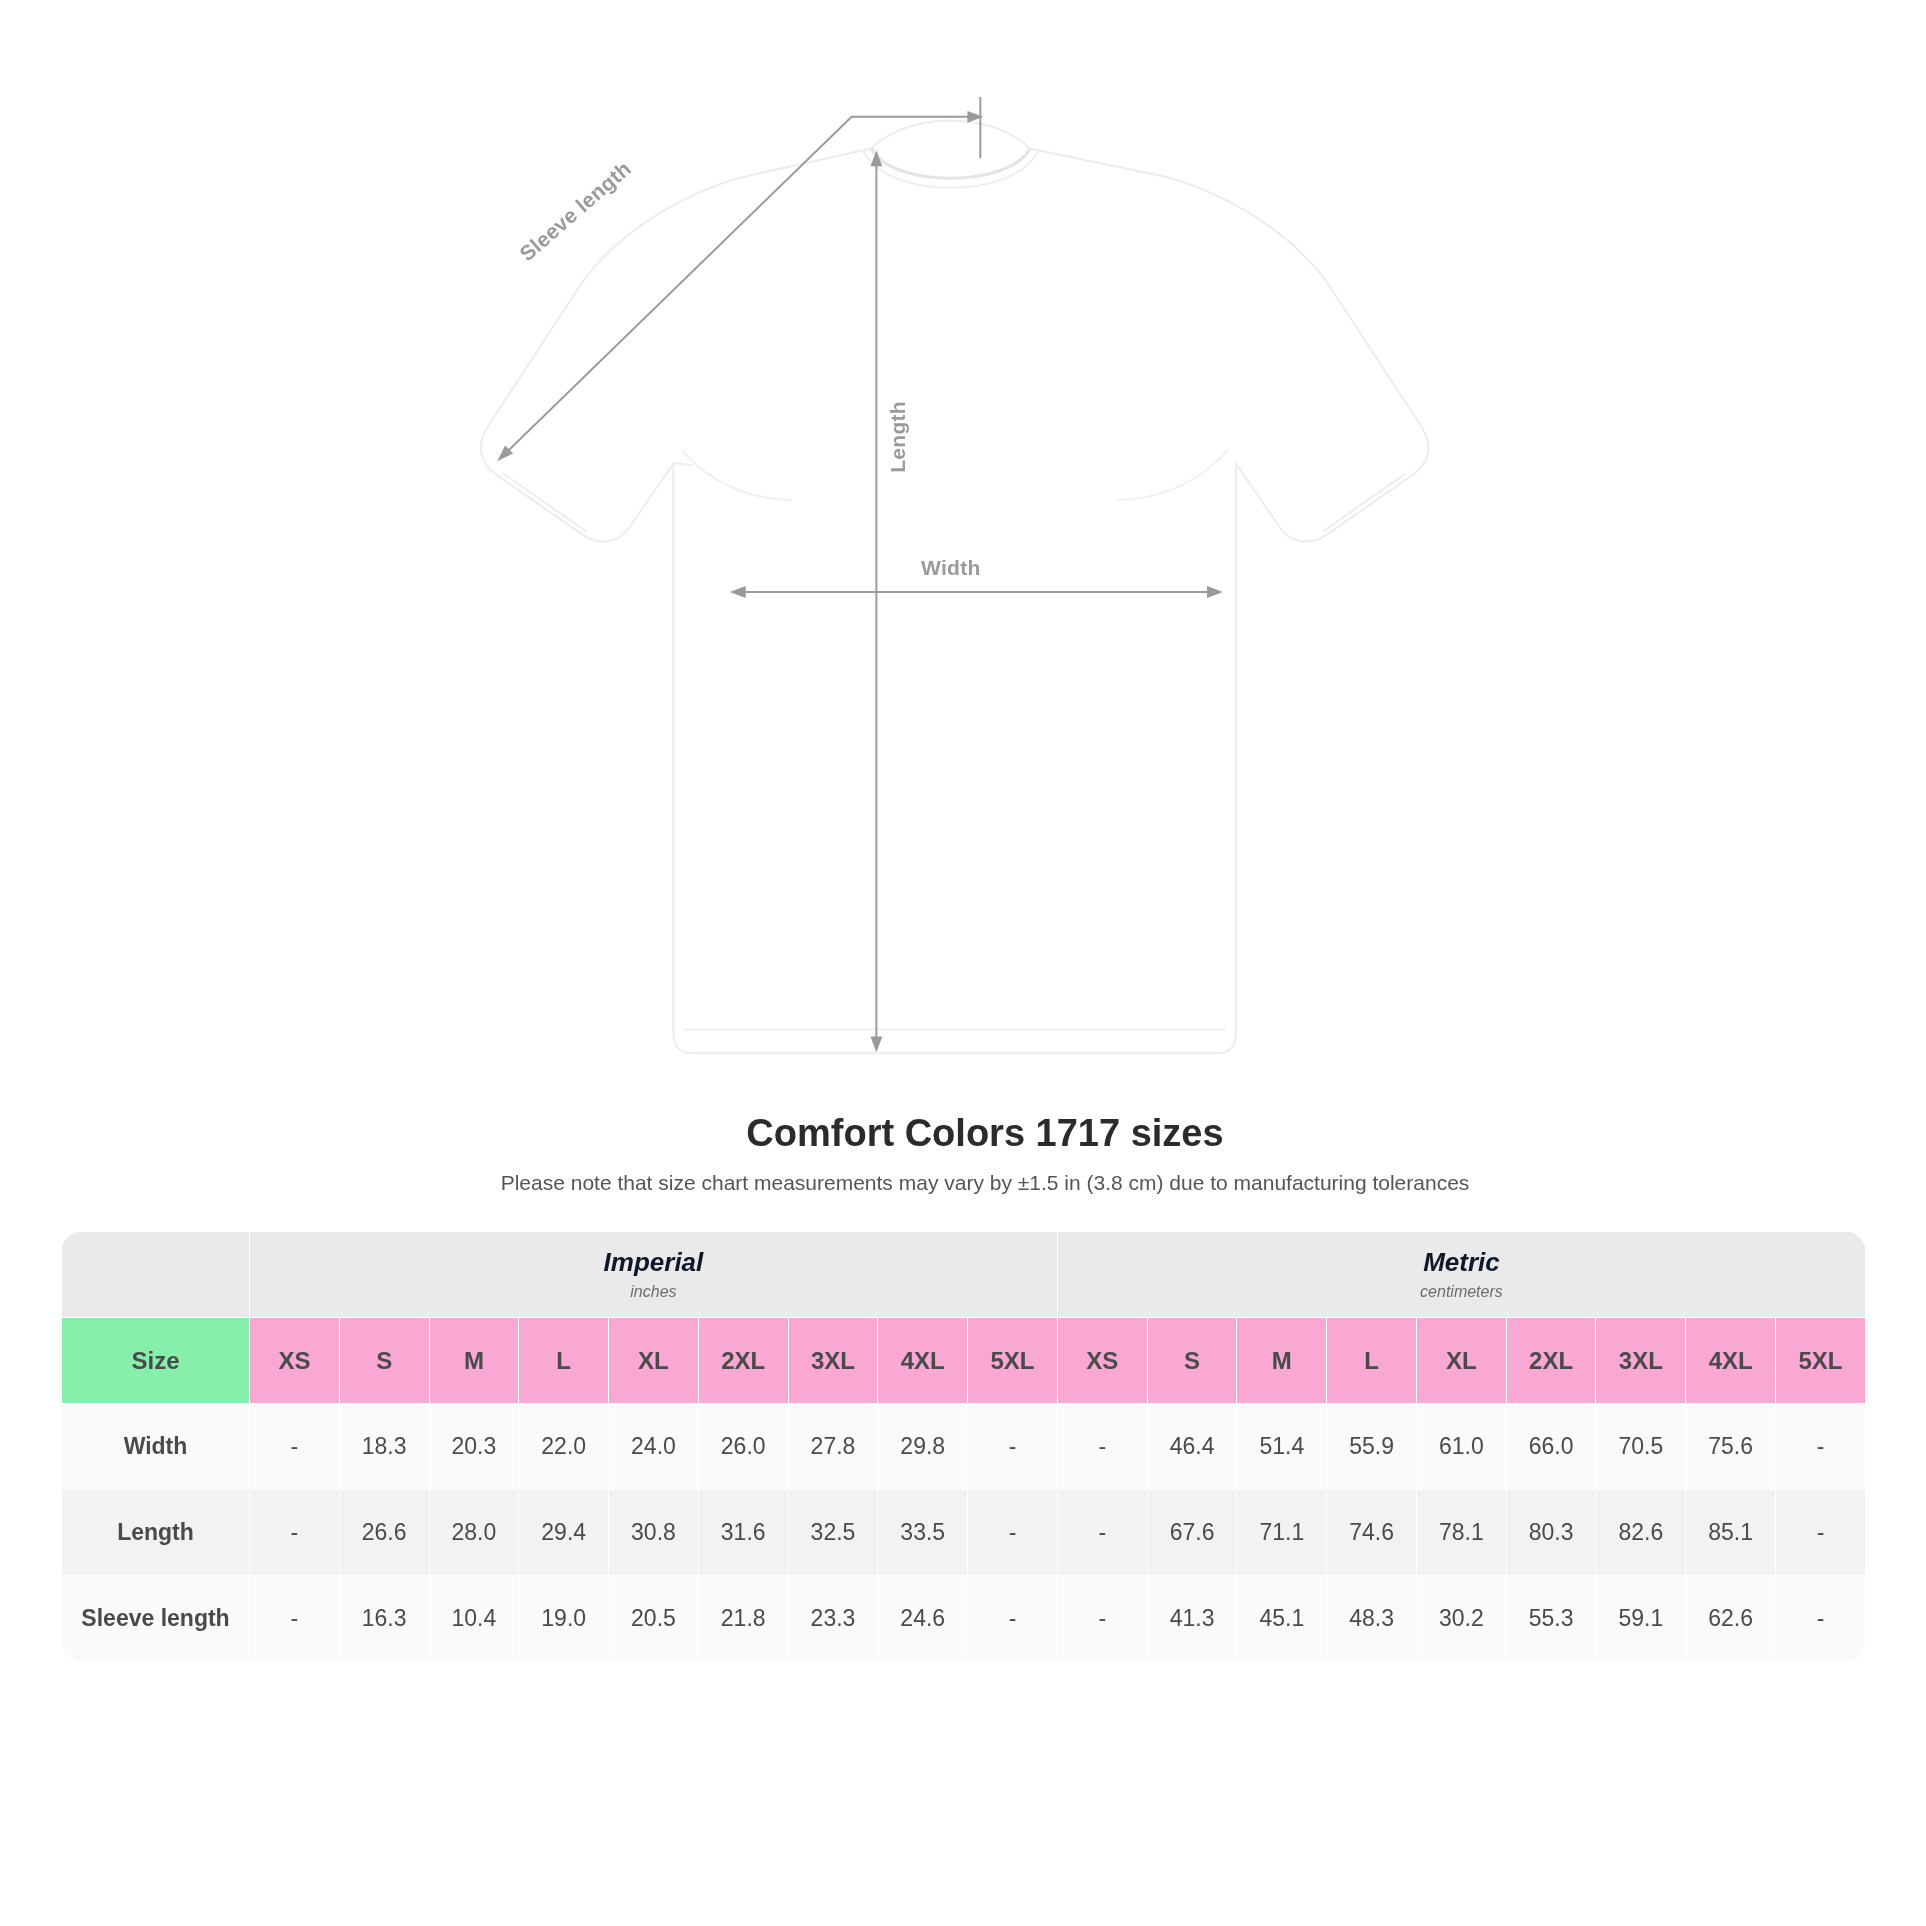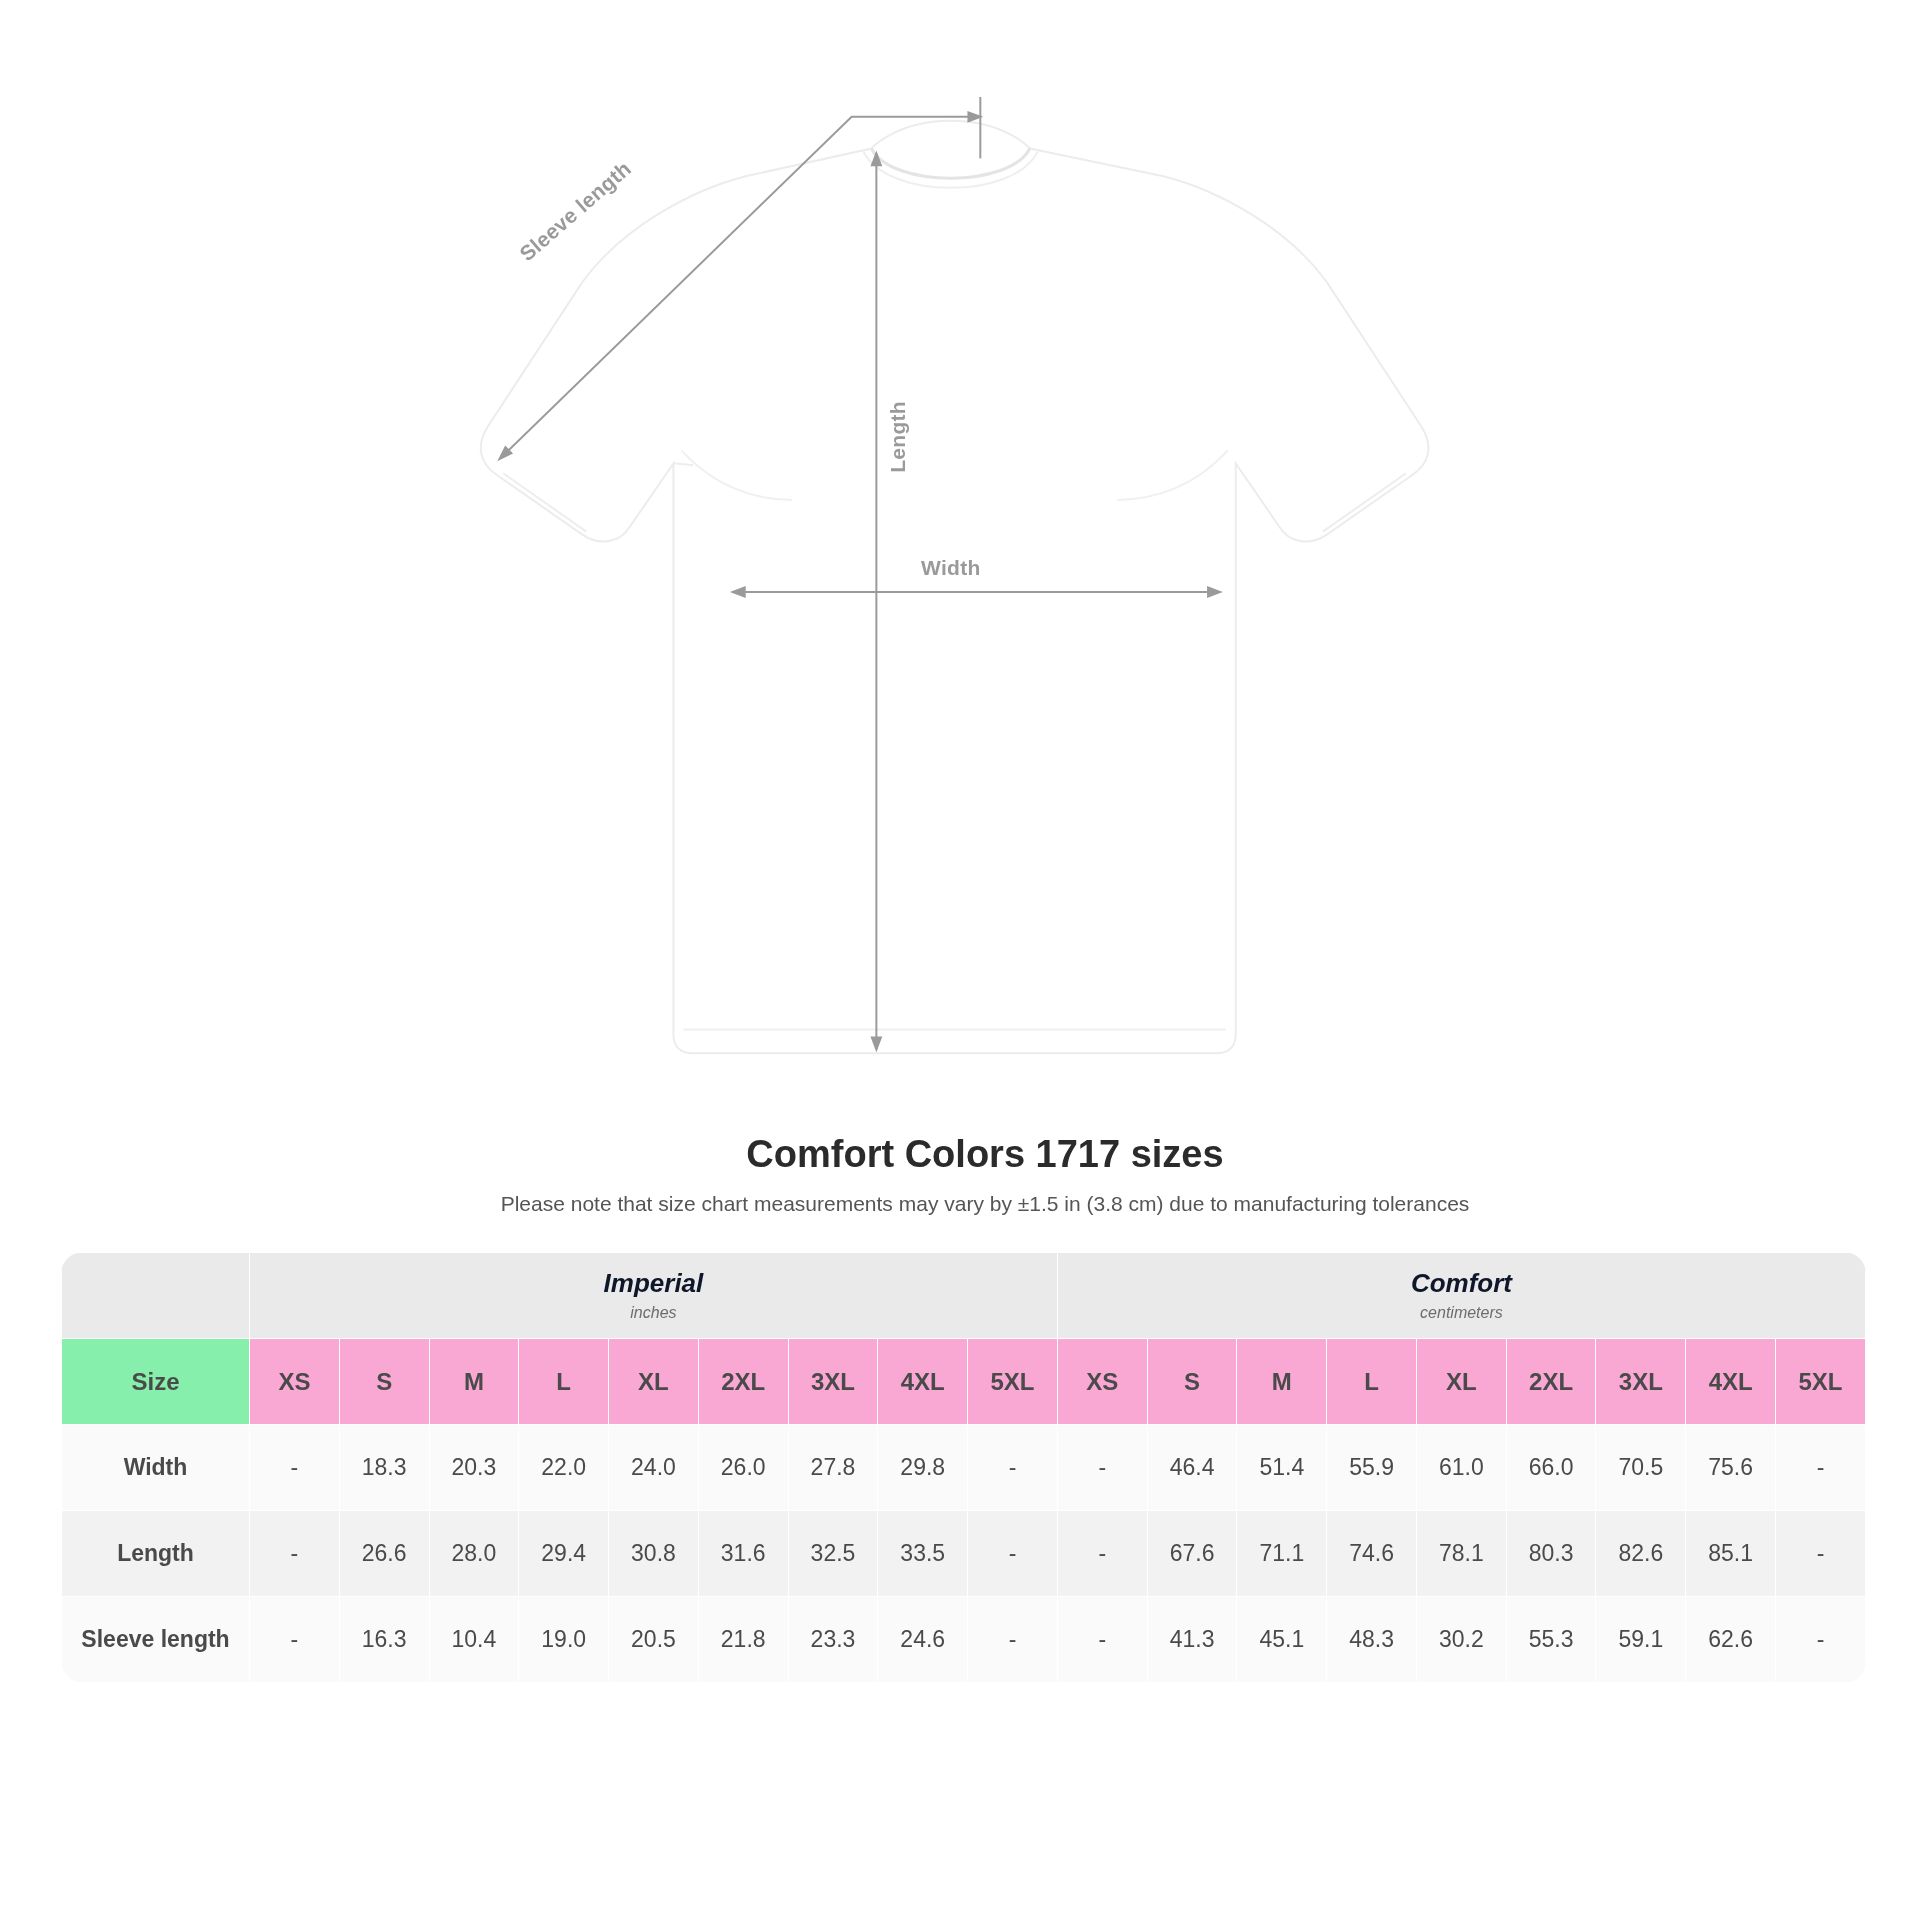--- a/index.html
+++ b/index.html
@@ -44,21 +44,21 @@
     transform: rotate(180deg);
   }
   .dim-label.sleeve {
     transform: rotate(-41deg);
     transform-origin: left top;
   }
 
   
   .title-block {
     text-align: center;
-    margin-top: 44px;
+    margin-top: 23px;
     padding-left: 43px;
   }
   .chart-title {
     font-size: 38px;
     font-weight: bold;
     color: #2b2b2b;
     margin: 0;
   }
   .chart-note {
     font-size: 21px;
@@ -226,21 +226,21 @@
         </colgroup>
       <tbody id="table-body">
 
       <tr class="unit-head-row">
             <td class="blank-head unit-head"></td>
             <td class="unit-head" colspan="9">
               <div class="unit-name">Imperial</div>
               <div class="unit-sub">inches</div>
             </td>
             <td class="unit-head" colspan="9">
-              <div class="unit-name">Comfort</div>
+              <div class="unit-name">Metric</div>
               <div class="unit-sub">centimeters</div>
             </td>
           </tr>
           <tr class="head-row">
             <td class="rowlabel">Size</td>
             <td>XS</td>
             <td>S</td>
             <td>M</td>
             <td>L</td>
             <td>XL</td>

